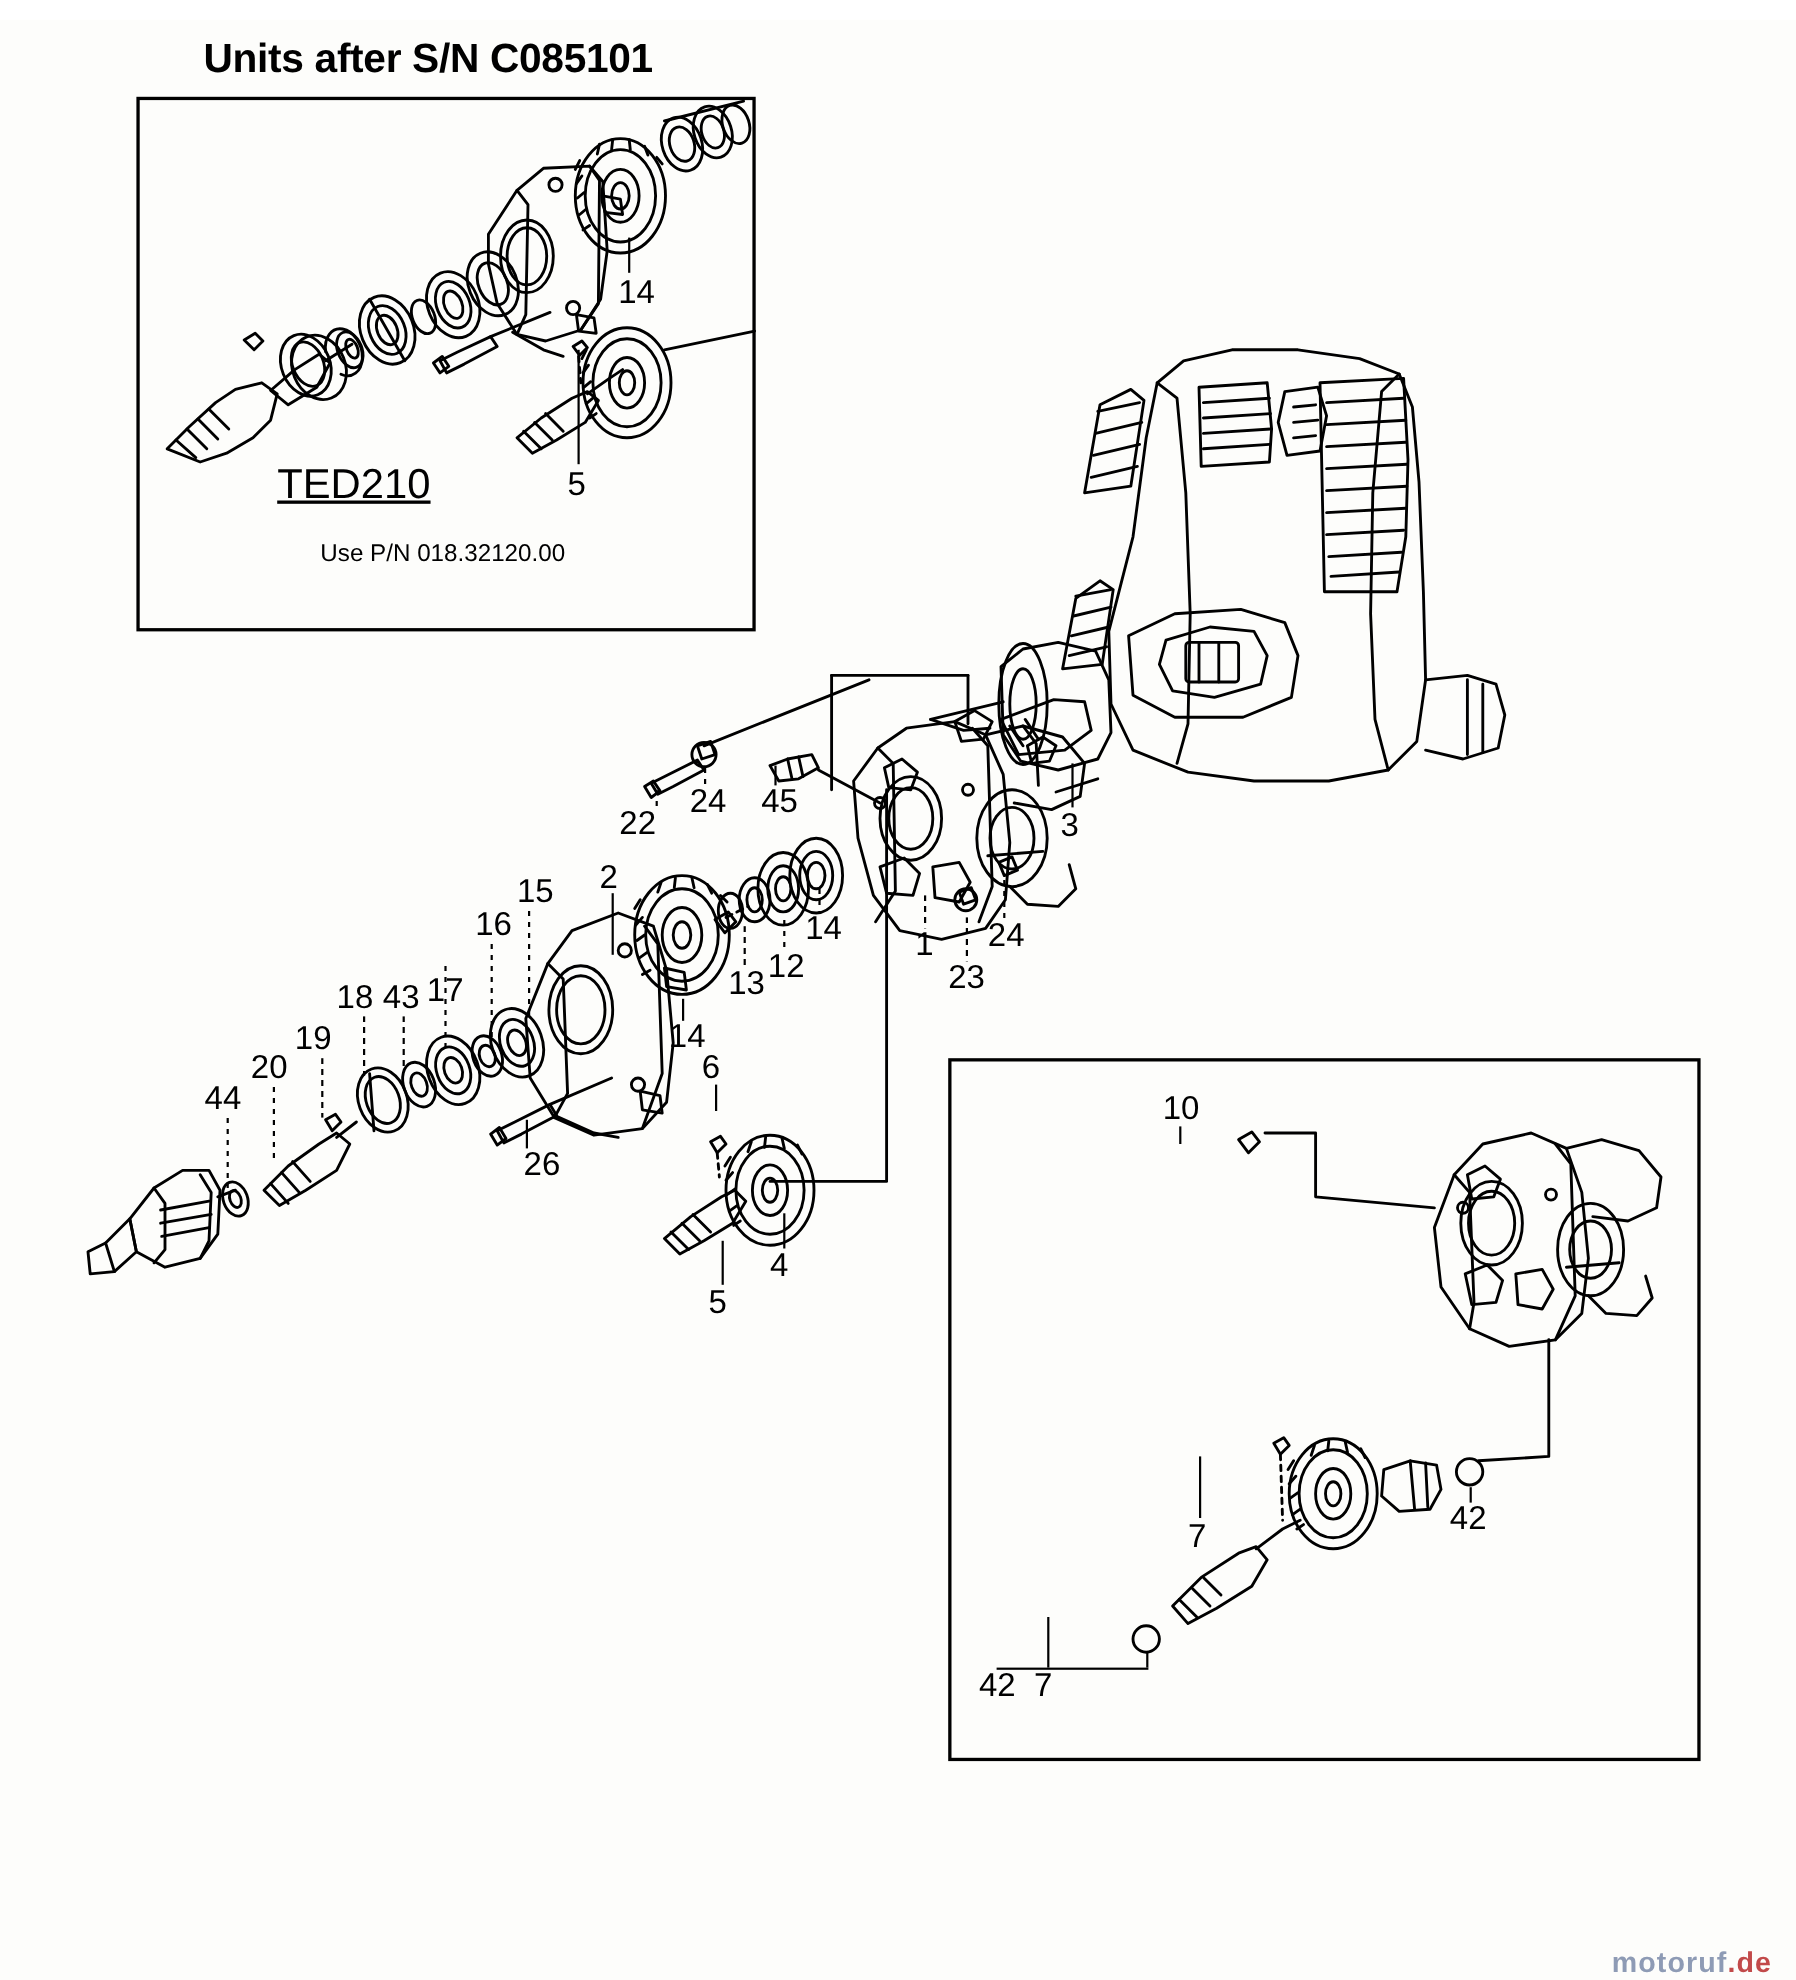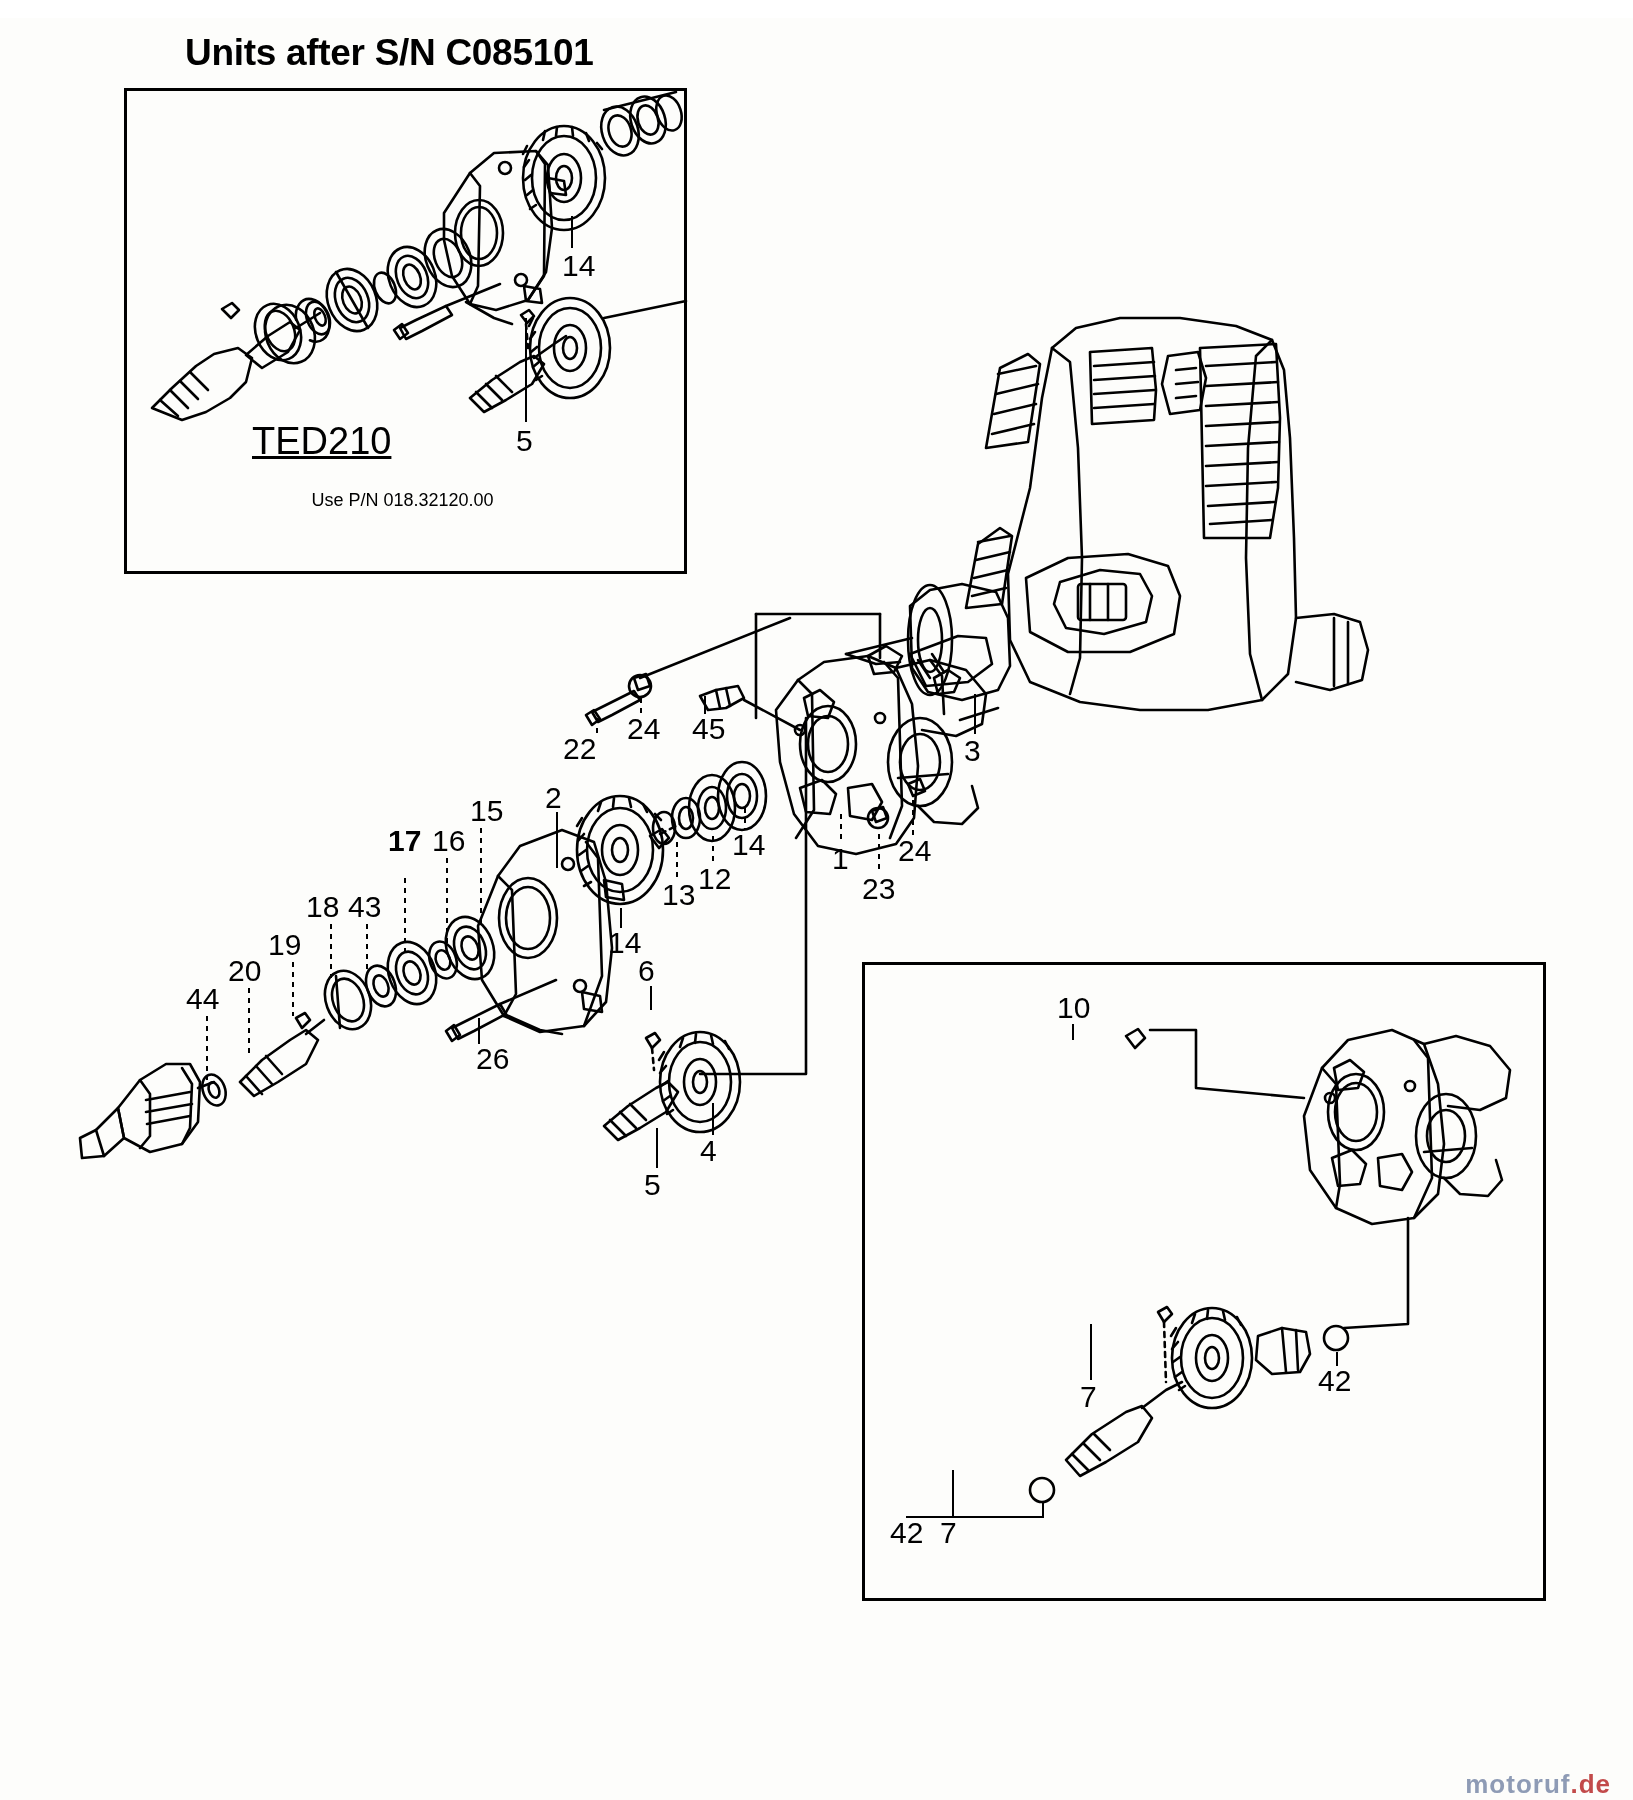--- a/index.html
+++ b/index.html
@@ -48,21 +48,21 @@
   }
   .inset-model {
     position: absolute;
     font-size: 38px;
     font-weight: normal;
     text-decoration: underline;
     letter-spacing: 0px;
   }
   .inset-line {
     position: absolute;
-    font-size: 18px;
+    font-size: 22px;
     text-align: center;
     white-space: nowrap;
   }
   .callout {
     position: absolute;
     font-size: 30px;
     font-family: "Liberation Sans", sans-serif;
     white-space: nowrap;
     line-height: 1;
   }
@@ -474,21 +474,21 @@
 
   <div class="callout" style="left:545px; top:765px;">2</div>
   <div class="lead v" style="left:556px; top:794px; height:56px;"></div>
 
   <div class="callout" style="left:470px; top:778px;">15</div>
   <div class="dlead" style="left:480px; top:810px; height:100px;"></div>
 
   <div class="callout" style="left:432px; top:808px;">16</div>
   <div class="dlead" style="left:446px; top:840px; height:90px;"></div>
 
-  <div class="callout" style="left:388px; top:808px;font-weight:bold;">17</div>
+  <div class="callout" style="left:388px; top:868px;">17</div>
   <div class="dlead" style="left:404px; top:860px; height:76px;"></div>
 
   <div class="callout" style="left:348px; top:874px;">43</div>
   <div class="dlead" style="left:366px; top:906px; height:48px;"></div>
 
   <div class="callout" style="left:306px; top:874px;">18</div>
   <div class="dlead" style="left:330px; top:906px; height:54px;"></div>
 
   <div class="callout" style="left:268px; top:912px;">19</div>
   <div class="dlead" style="left:292px; top:944px; height:54px;"></div>

